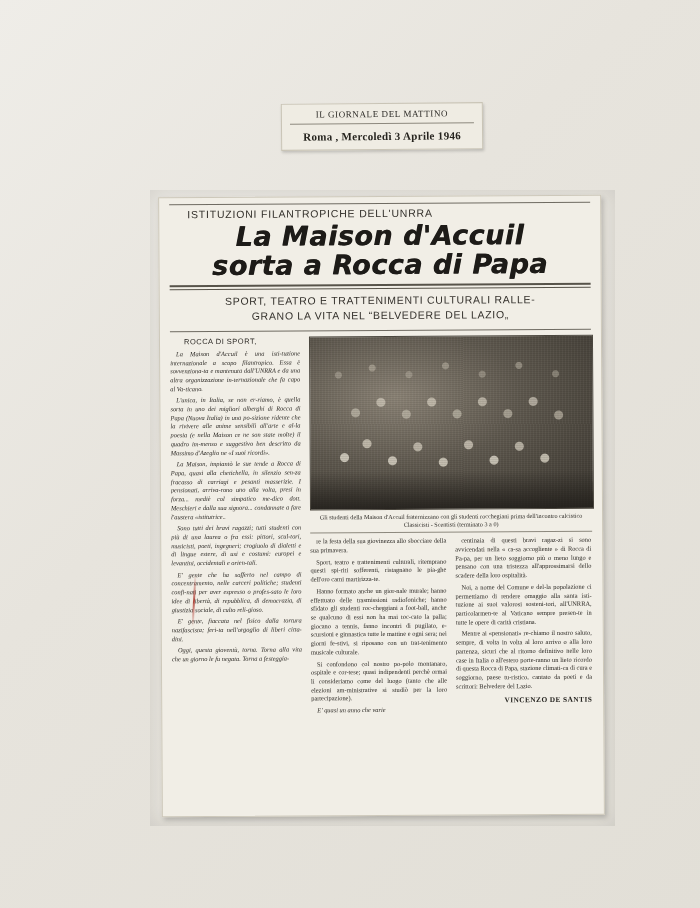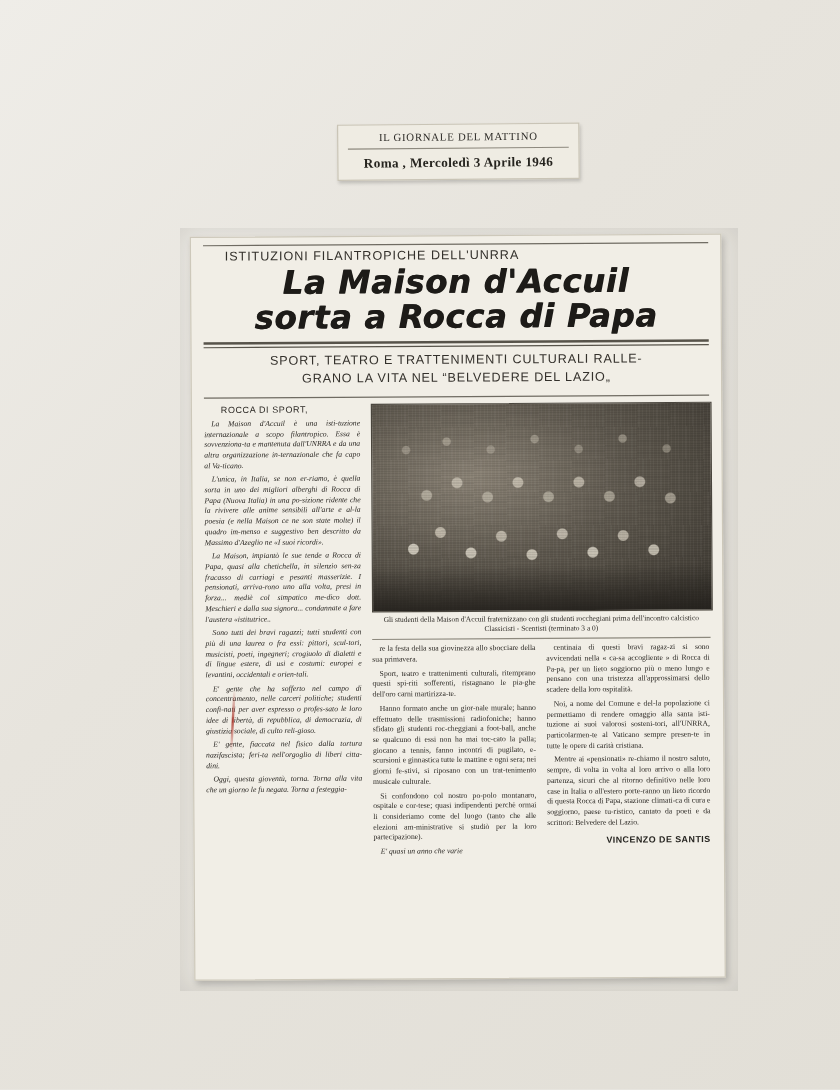--- a/index.html
+++ b/index.html
@@ -205,21 +205,21 @@
   }
 
   .lower-cols {
     display: flex;
     gap: 9px;
     margin-top: 4px;
   }
   .lower-cols .col { width: 136px; }
 
   .signature {
-    font-family: Liberation Sans, sans-serif;
+    font-family: Liberation Serif, serif;
     font-size: 7.4px;
     font-weight: bold;
     letter-spacing: 0.4px;
     color: #262420;
     text-align: right;
     margin-top: 5px;
   }
 
   
   .redmark {

